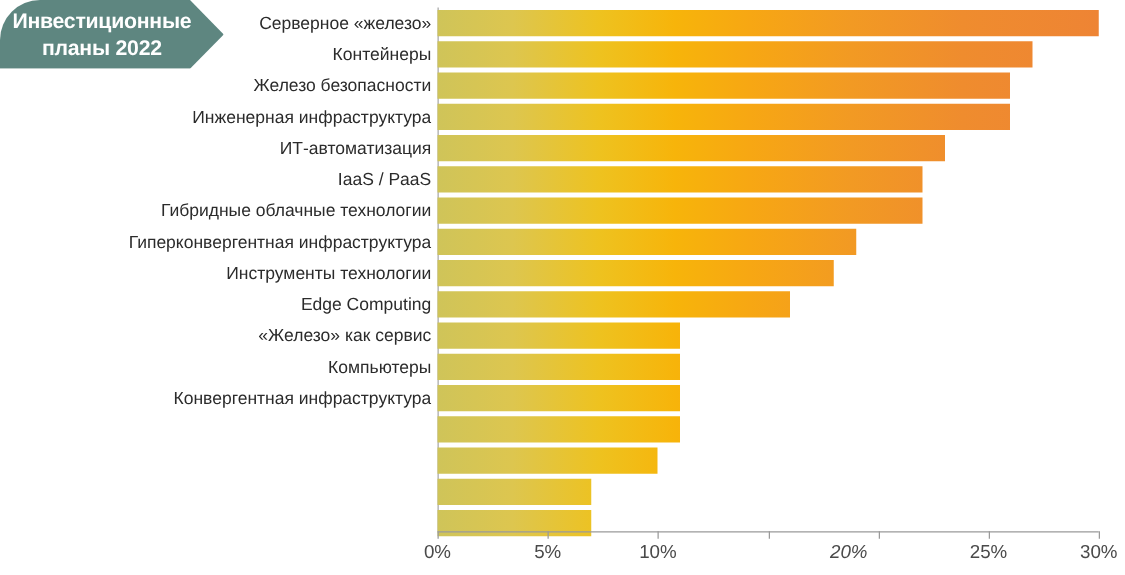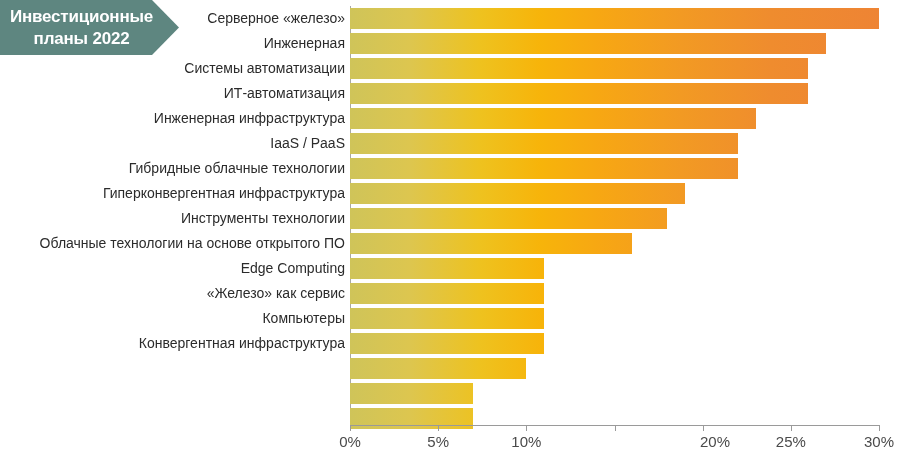--- a/index.html
+++ b/index.html
@@ -10,20 +10,21 @@
   body {
     font-family: "Liberation Sans", sans-serif;
     -webkit-font-smoothing: antialiased;
   }
   #root {
     position: relative;
     width: 900px;
     height: 460px;
     background: #ffffff;
     overflow: hidden;
+    border-radius: 32px;
   }
 
   
   #title-banner {
     position: absolute;
     left: 0;
     top: 0;
     width: 179px;
     height: 55px;
     background: #5e8680;
@@ -144,29 +145,28 @@
 
   <div id="title-banner">
     <div class="banner-text">Инвестиционные
 планы 2022</div>
   </div>
 
   <div id="chart">
 
     <div id="labels-col">
         <div class="cat-label">Серверное «железо»</div>
-        <div class="cat-label">Инженерная</div>
-        <div class="cat-label">Системы автоматизации</div>
+        <div class="cat-label">Контейнеры</div>
+        <div class="cat-label">Железо безопасности</div>
+        <div class="cat-label">Инженерная инфраструктура</div>
         <div class="cat-label">ИТ-автоматизация</div>
-        <div class="cat-label">Инженерная инфраструктура</div>
         <div class="cat-label">IaaS / PaaS</div>
         <div class="cat-label">Гибридные облачные технологии</div>
         <div class="cat-label">Гиперконвергентная инфраструктура</div>
         <div class="cat-label">Инструменты технологии</div>
-        <div class="cat-label">Облачные технологии на основе открытого ПО</div>
         <div class="cat-label">Edge Computing</div>
         <div class="cat-label">«Железо» как сервис</div>
         <div class="cat-label">Компьютеры</div>
         <div class="cat-label">Конвергентная инфраструктура</div>
       </div>
 
     <div id="baseline"></div>
 
     <div id="plot">
         <div class="bar-row">
@@ -226,21 +226,21 @@
     <div id="axis-ticks">
         <div class="tick-mark" style="left: 350px;"></div>
         <div class="tick-label" style="left: 350px;">0%</div>
         <div class="tick-mark" style="left: 438.167px;"></div>
         <div class="tick-label" style="left: 438.167px;">5%</div>
         <div class="tick-mark" style="left: 526.333px;"></div>
         <div class="tick-label" style="left: 526.333px;">10%</div>
         <div class="tick-mark" style="left: 614.5px;"></div>
         <div class="tick-label" style="left: 614.5px; margin-top: 24px;">15%</div>
         <div class="tick-mark" style="left: 702.667px;"></div>
-        <div class="tick-label" style="left: 715px;">20%</div>
+        <div class="tick-label" style="left: 679px; font-style: italic;">20%</div>
         <div class="tick-mark" style="left: 790.833px;"></div>
         <div class="tick-label" style="left: 790.833px;">25%</div>
         <div class="tick-mark" style="left: 879px;"></div>
         <div class="tick-label" style="left: 879px;">30%</div>
       </div>
 
   </div>
 </div>
 
 </body></html>

